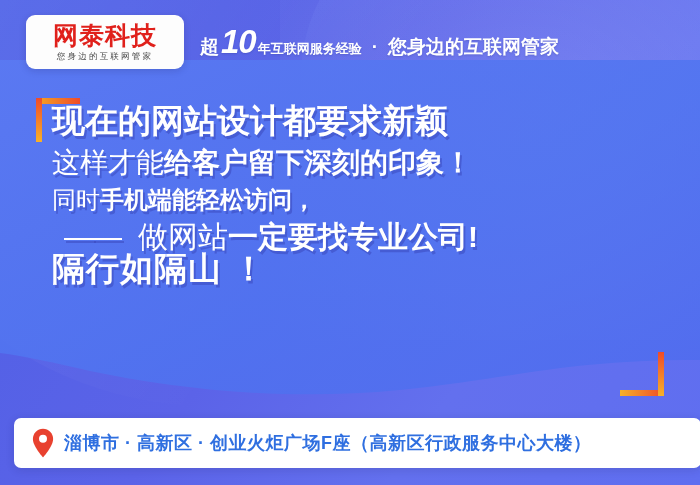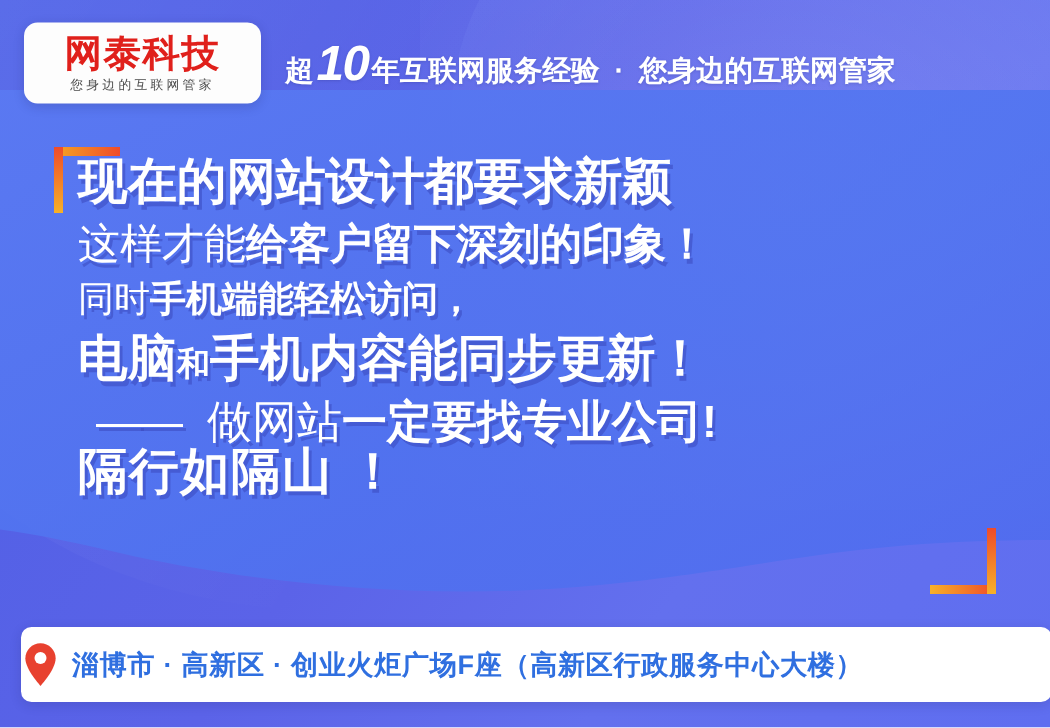--- a/index.html
+++ b/index.html
@@ -56,21 +56,21 @@
   .wave-region svg { display: block; width: 700px; height: 360px; }
 
   
   .header {
     position: absolute;
     left: 0; top: 0;
     width: 700px;
     height: 84px;
     display: flex;
     align-items: center;
-    padding-left: 16px;
+    padding-left: 26px;
     box-sizing: border-box;
     z-index: 6;
   }
 
   .logo-plate {
     width: 158px;
     height: 54px;
     background: #fdfdfd;
     border-radius: 9px;
     box-shadow: 0 2px 7px rgba(30,30,90,0.18);
@@ -109,21 +109,21 @@
   .tag-pre { font-size: 19px; font-weight: bold; }
   .tag-num {
     font-size: 33px;
     font-weight: bold;
     font-style: italic;
     letter-spacing: -1px;
     margin: 16px 2px;
     font-family: "Liberation Sans", sans-serif;
     text-align: right;
   }
-  .tag-rest { font-size: 19px; font-weight: bold; font-family: Liberation Serif, serif; }
+  .tag-rest { font-size: 13px; font-weight: bold; font-family: Liberation Serif, serif; }
   .tag-dot { font-size: 19px; margin: 0 10px; font-weight: bold; }
   .tag-tail { font-size: 19px; font-weight: bold; }
 
   
   .bracket {
     position: absolute;
     width: 44px;
     height: 44px;
     z-index: 4;
   }
@@ -182,21 +182,21 @@
     position: absolute;
     left: 14px;
     top: 418px;
     width: 687px;
     height: 50px;
     background: #ffffff;
     border-radius: 7px;
     box-shadow: 0 2px 8px rgba(30,30,90,0.16);
     display: flex;
     align-items: center;
-    padding-left: 2px;
+    padding-left: 18px;
     box-sizing: border-box;
     z-index: 7;
   }
   .pin-icon { width: 22px; height: 30px; flex: 0 0 auto; margin-right: 10px; }
   .footer-text {
     color: #2f6fe0;
     font-size: 18px;
     font-weight: bold;
     letter-spacing: 0.5px;
     white-space: nowrap;
@@ -251,23 +251,20 @@
     <div class="hl hl-1">现在的网站设计都要求新颖</div>
 
     <div class="hl hl-2">
       <span>这样才能</span><span class="b">给客户留下深刻的印象！</span>
     </div>
 
     <div class="hl hl-3">
       <span>同时</span><span class="b">手机端能轻松访问，</span>
     </div>
 
-    <div class="hl hl-4">
-      <span>电脑</span><span class="sm">和</span><span>手机内容能同步更新！</span>
-    </div>
 
     <div class="hl hl-6">
       <span class="dash">——</span><span>做网站</span><span class="b">一定要找专业公司!</span>
     </div>
 
     <div class="hl hl-5">隔行如隔山 ！</div>
   </div>
 
   <div class="footer-pill">
     <span class="pin-icon">

